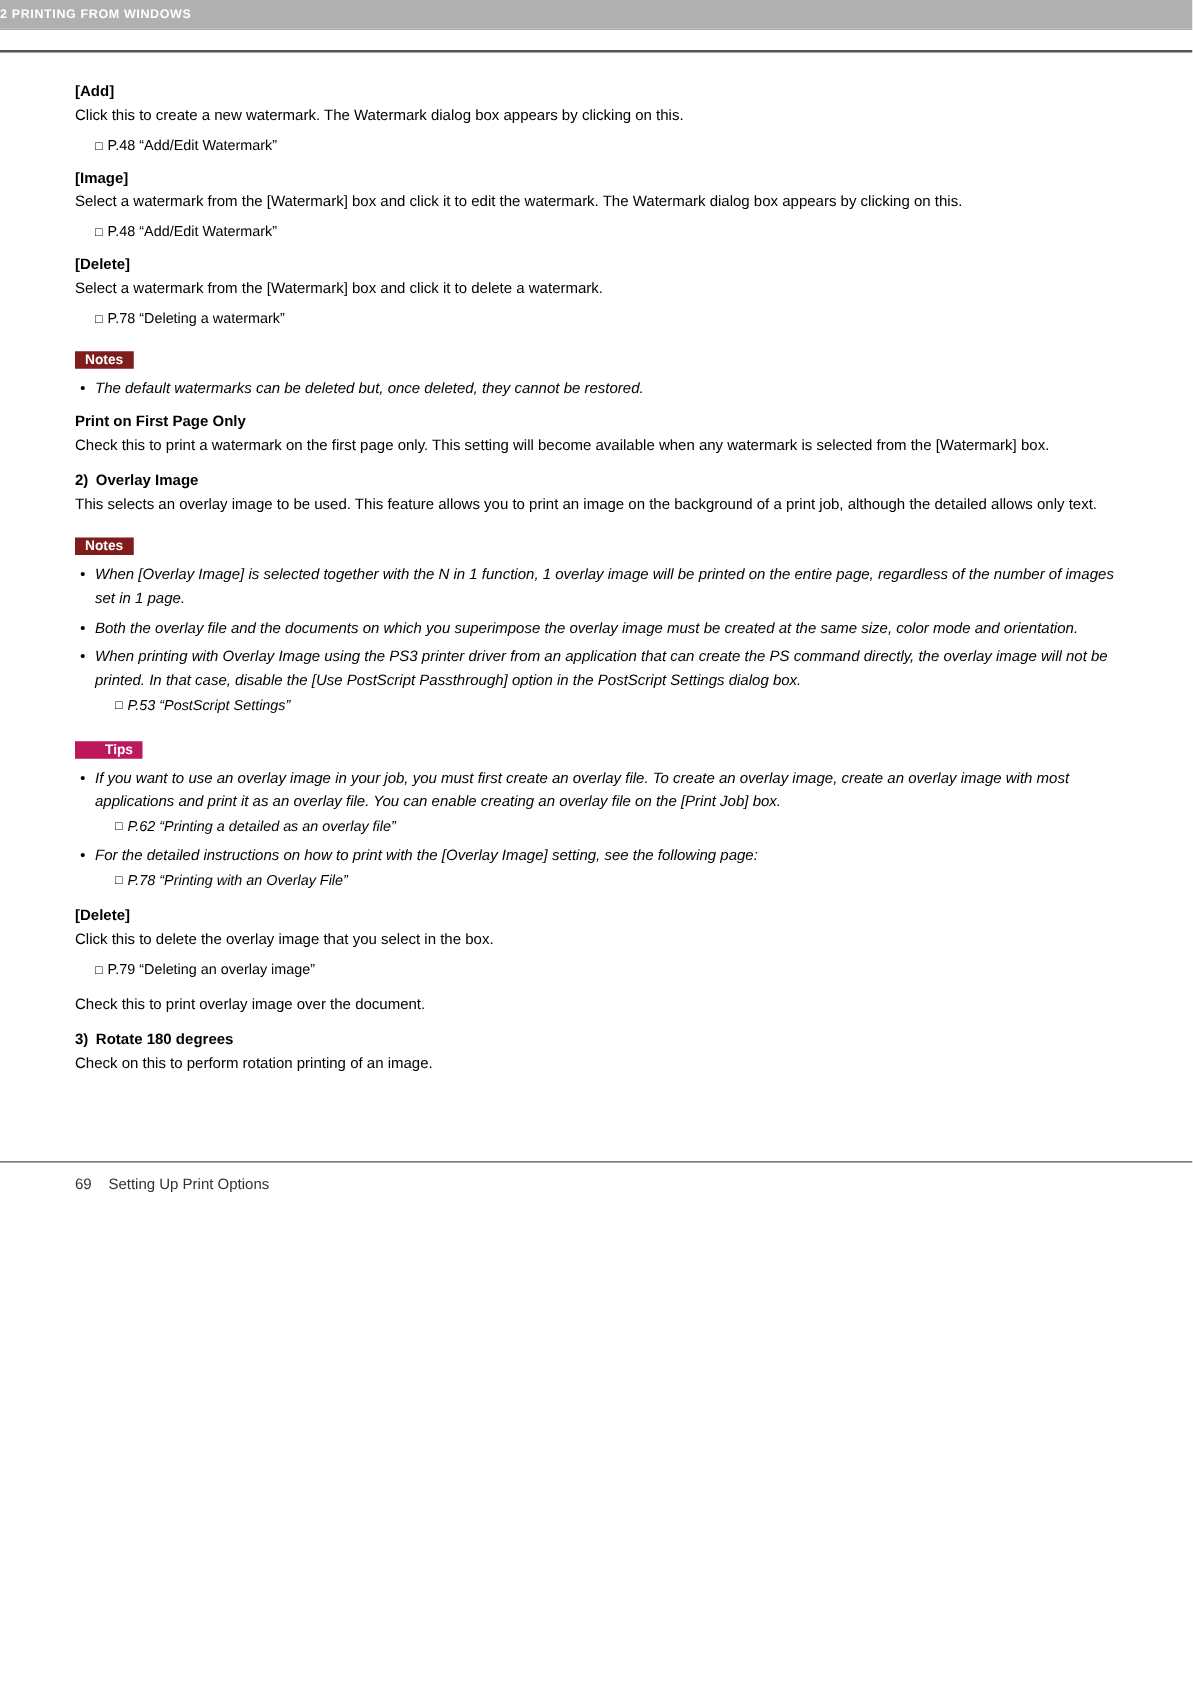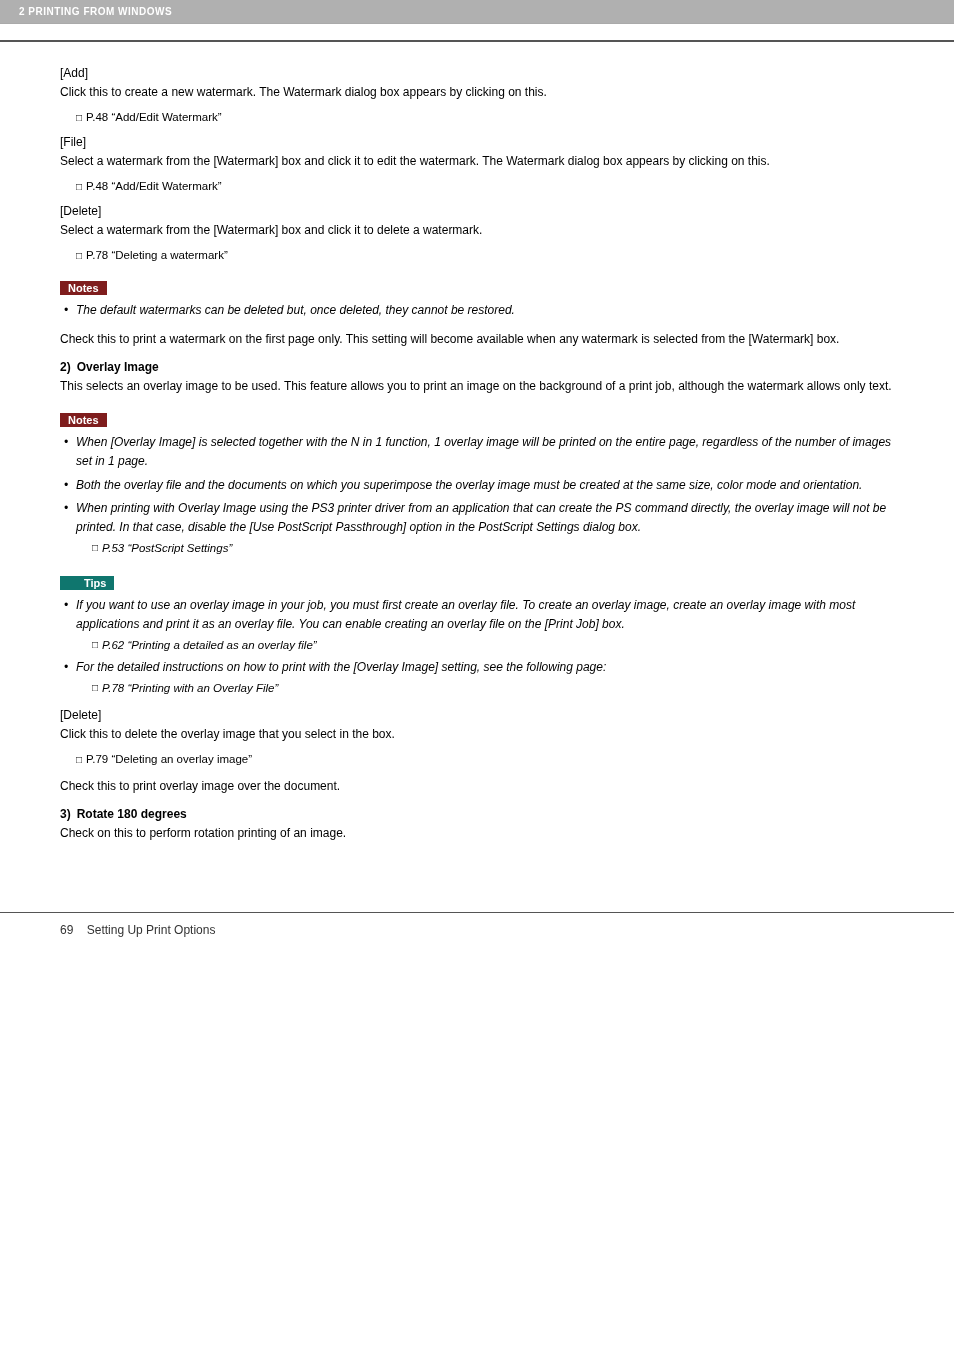--- a/index.html
+++ b/index.html
@@ -6,33 +6,33 @@
     body {
       font-family: Arial, Helvetica, sans-serif;
       font-size: 12px;
       background: #fff;
       color: #000;
       width: 954px;
       min-height: 1351px;
     }
     .page-header {
       background: #b0b0b0;
-      padding: 6px 19px;
+      padding: 6px 0;
       font-size: 10px;
       font-weight: bold;
       color: #fff;
       letter-spacing: 0.5px;
     }
     .page-content {
       padding: 24px 60px 40px 60px;
       border-top: 2px solid #555;
       margin-top: 16px;
     }
     .section-title {
-      font-weight: normal;
+      font-weight: bold;
       margin-bottom: 3px;
     }
     .section-body {
       margin-bottom: 10px;
       line-height: 1.5;
     }
     .ref-link {
       display: flex;
       align-items: flex-start;
       gap: 4px;
@@ -49,21 +49,21 @@
       font-size: 11px;
       font-weight: bold;
       margin-bottom: 6px;
       margin-top: 8px;
     }
     .notes-badge {
       background: #7f1d1d;
       color: #fff;
     }
     .tips-badge {
-      background: #0f766e;
+      background: #be185d;
       color: #fff;
       padding-left: 24px;
     }
     .bullet-list {
       list-style: none;
       padding: 0;
       margin: 0 0 10px 0;
     }
     .bullet-list li {
       padding-left: 16px;
@@ -108,21 +108,21 @@
   <div class="sub-section">
     <div class="section-title">[Add]</div>
     <div class="section-body">Click this to create a new watermark.  The Watermark dialog box appears by clicking on this.</div>
     <div class="ref-link indent">
       <span class="ref-icon">□</span>
       <span>P.48 “Add/Edit Watermark”</span>
     </div>
   </div>
 
   <div class="sub-section">
-    <div class="section-title">[File]</div>
+    <div class="section-title">[Image]</div>
     <div class="section-body">Select a watermark from the [Watermark] box and click it to edit the watermark.  The Watermark dialog box appears by clicking on this.</div>
     <div class="ref-link indent">
       <span class="ref-icon">□</span>
       <span>P.48 “Add/Edit Watermark”</span>
     </div>
   </div>
 
   <div class="sub-section">
     <div class="section-title">[Delete]</div>
     <div class="section-body">Select a watermark from the [Watermark] box and click it to delete a watermark.</div>
@@ -133,29 +133,30 @@
   </div>
 
   <div style="margin-bottom: 6px; margin-top: 10px;">
     <span class="notes-badge">Notes</span>
     <ul class="bullet-list">
       <li>The default watermarks can be deleted but, once deleted, they cannot be restored.</li>
     </ul>
   </div>
 
   <div class="sub-section">
+    <div class="section-title">Print on First Page Only</div>
     <div class="section-body">Check this to print a watermark on the first page only. This setting will become available when any watermark is selected from the [Watermark] box.</div>
   </div>
 
   <div class="numbered-section">
     <div style="display:flex; gap: 6px; font-weight: bold; margin-bottom: 3px;">
       <span>2)</span>
       <span>Overlay Image</span>
     </div>
-    <div class="section-body">This selects an overlay image to be used.  This feature allows you to print an image on the background of a print job, although the watermark allows only text.</div>
+    <div class="section-body">This selects an overlay image to be used.  This feature allows you to print an image on the background of a print job, although the detailed allows only text.</div>
   </div>
 
   <div style="margin-bottom: 6px; margin-top: 10px;">
     <span class="notes-badge">Notes</span>
     <ul class="bullet-list">
       <li>When [Overlay Image] is selected together with the N in 1 function, 1 overlay image will be printed on the entire page, regardless of the number of images set in 1 page.</li>
       <li>Both the overlay file and the documents on which you superimpose the overlay image must be created at the same size, color mode and orientation.</li>
       <li>
         <span>When printing with Overlay Image using the PS3 printer driver from an application that can create the PS command directly, the overlay image will not be printed.  In that case, disable the [Use PostScript Passthrough] option in the PostScript Settings dialog box.</span>
         <div class="ref-link indent" style="margin-top:2px;">

